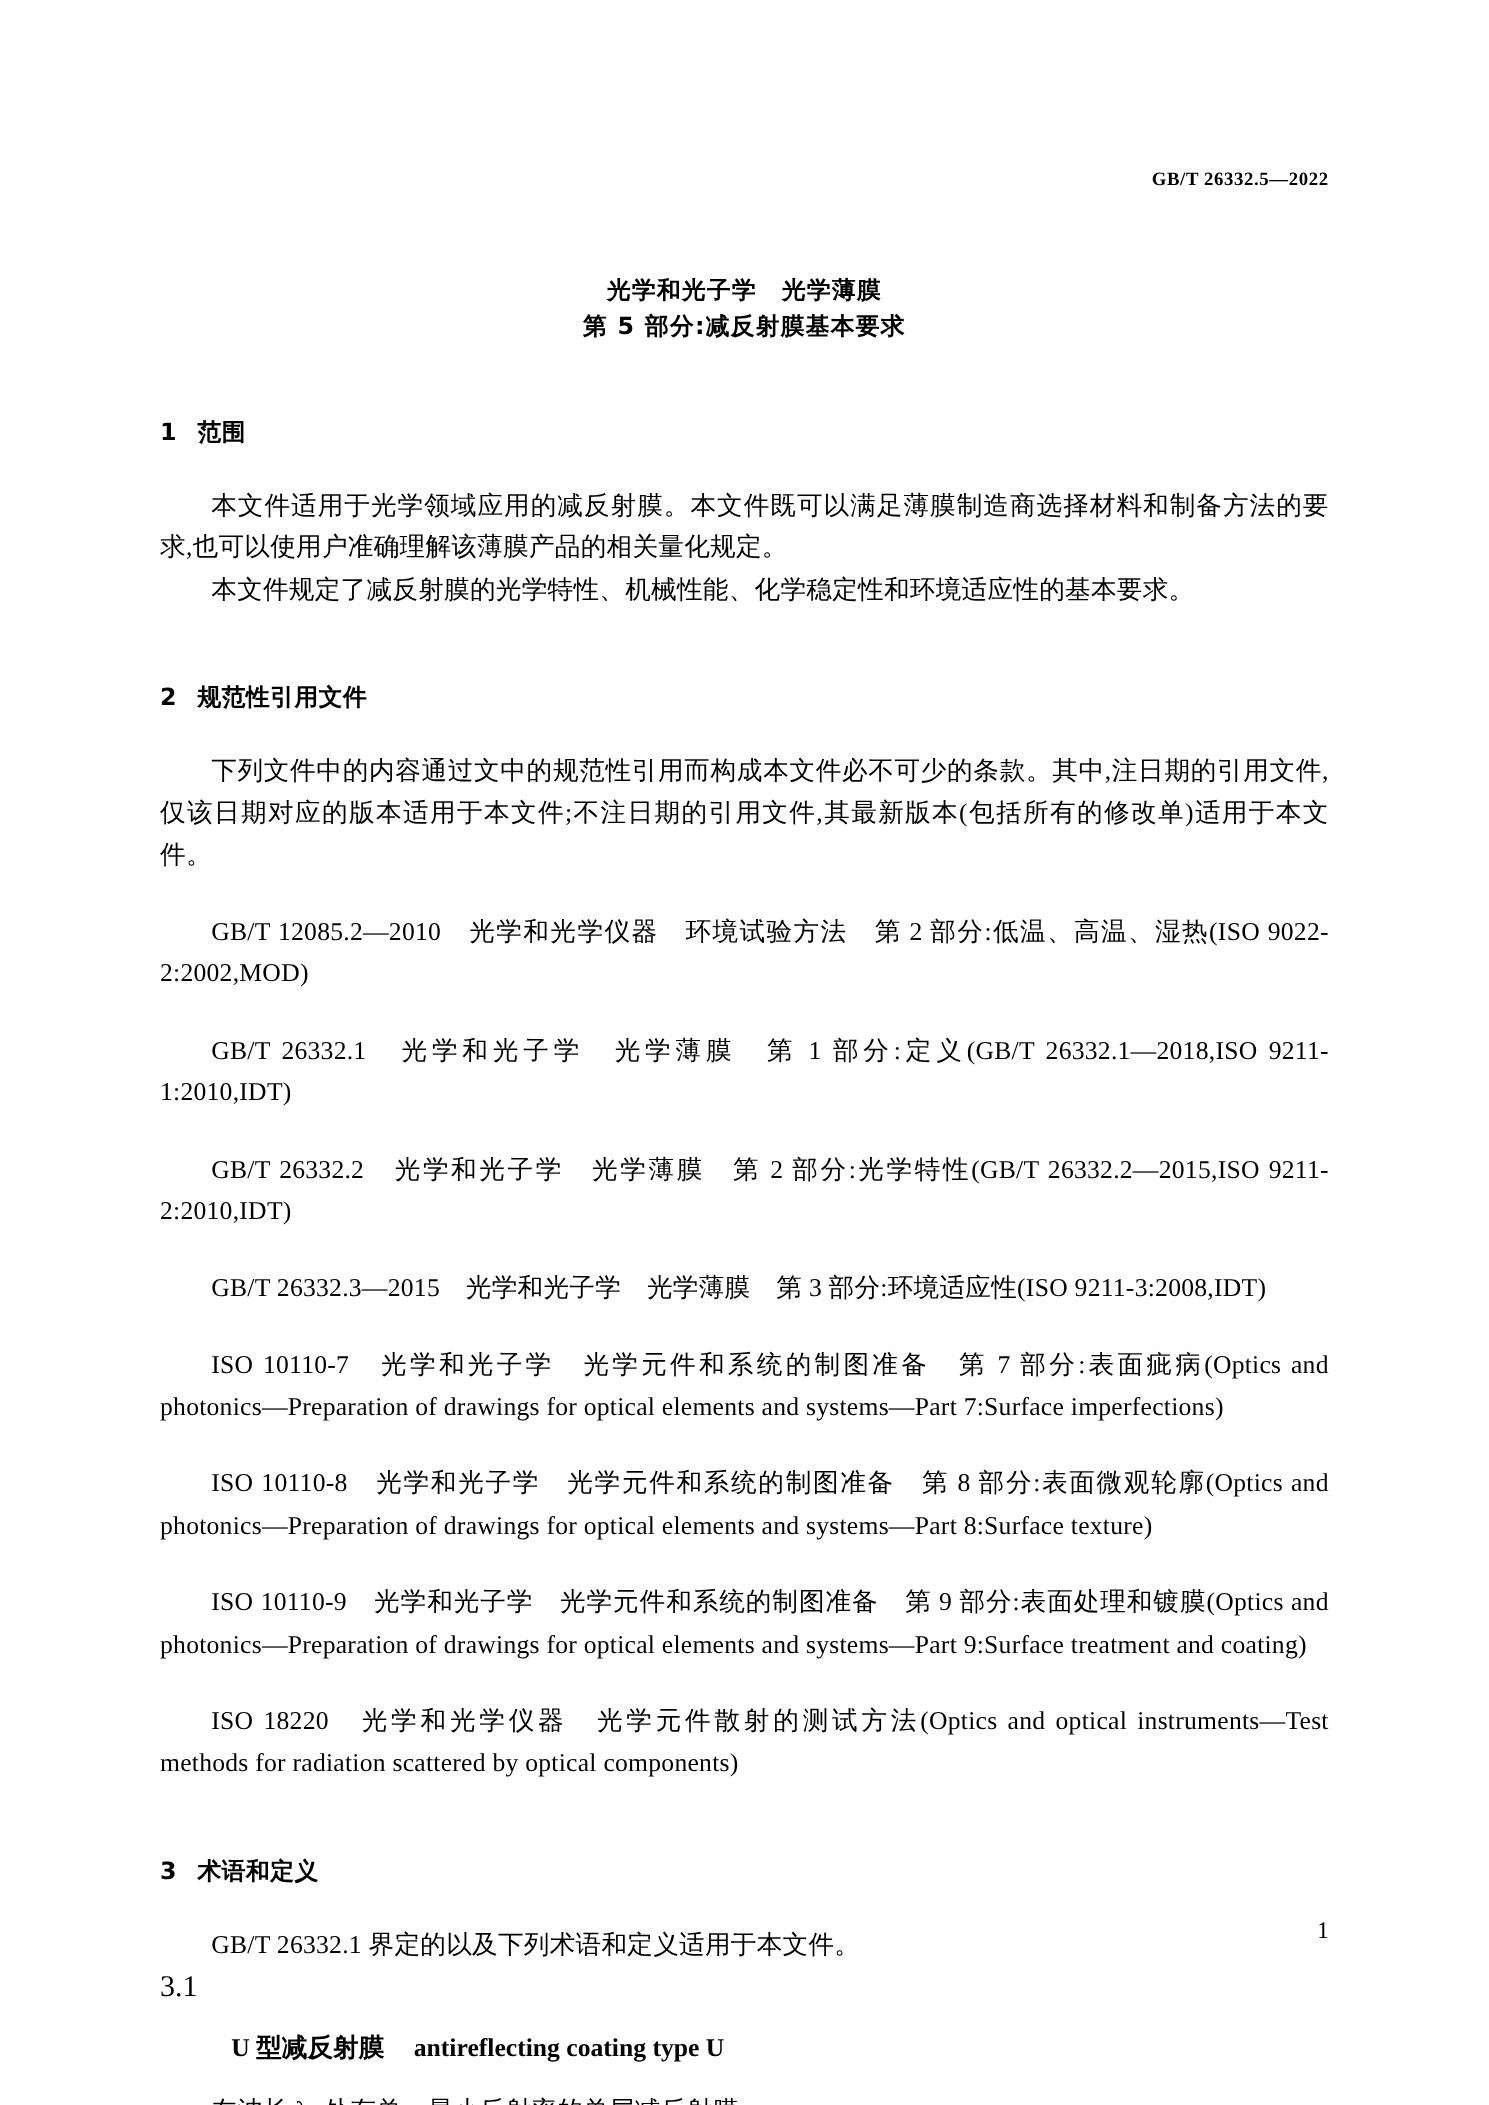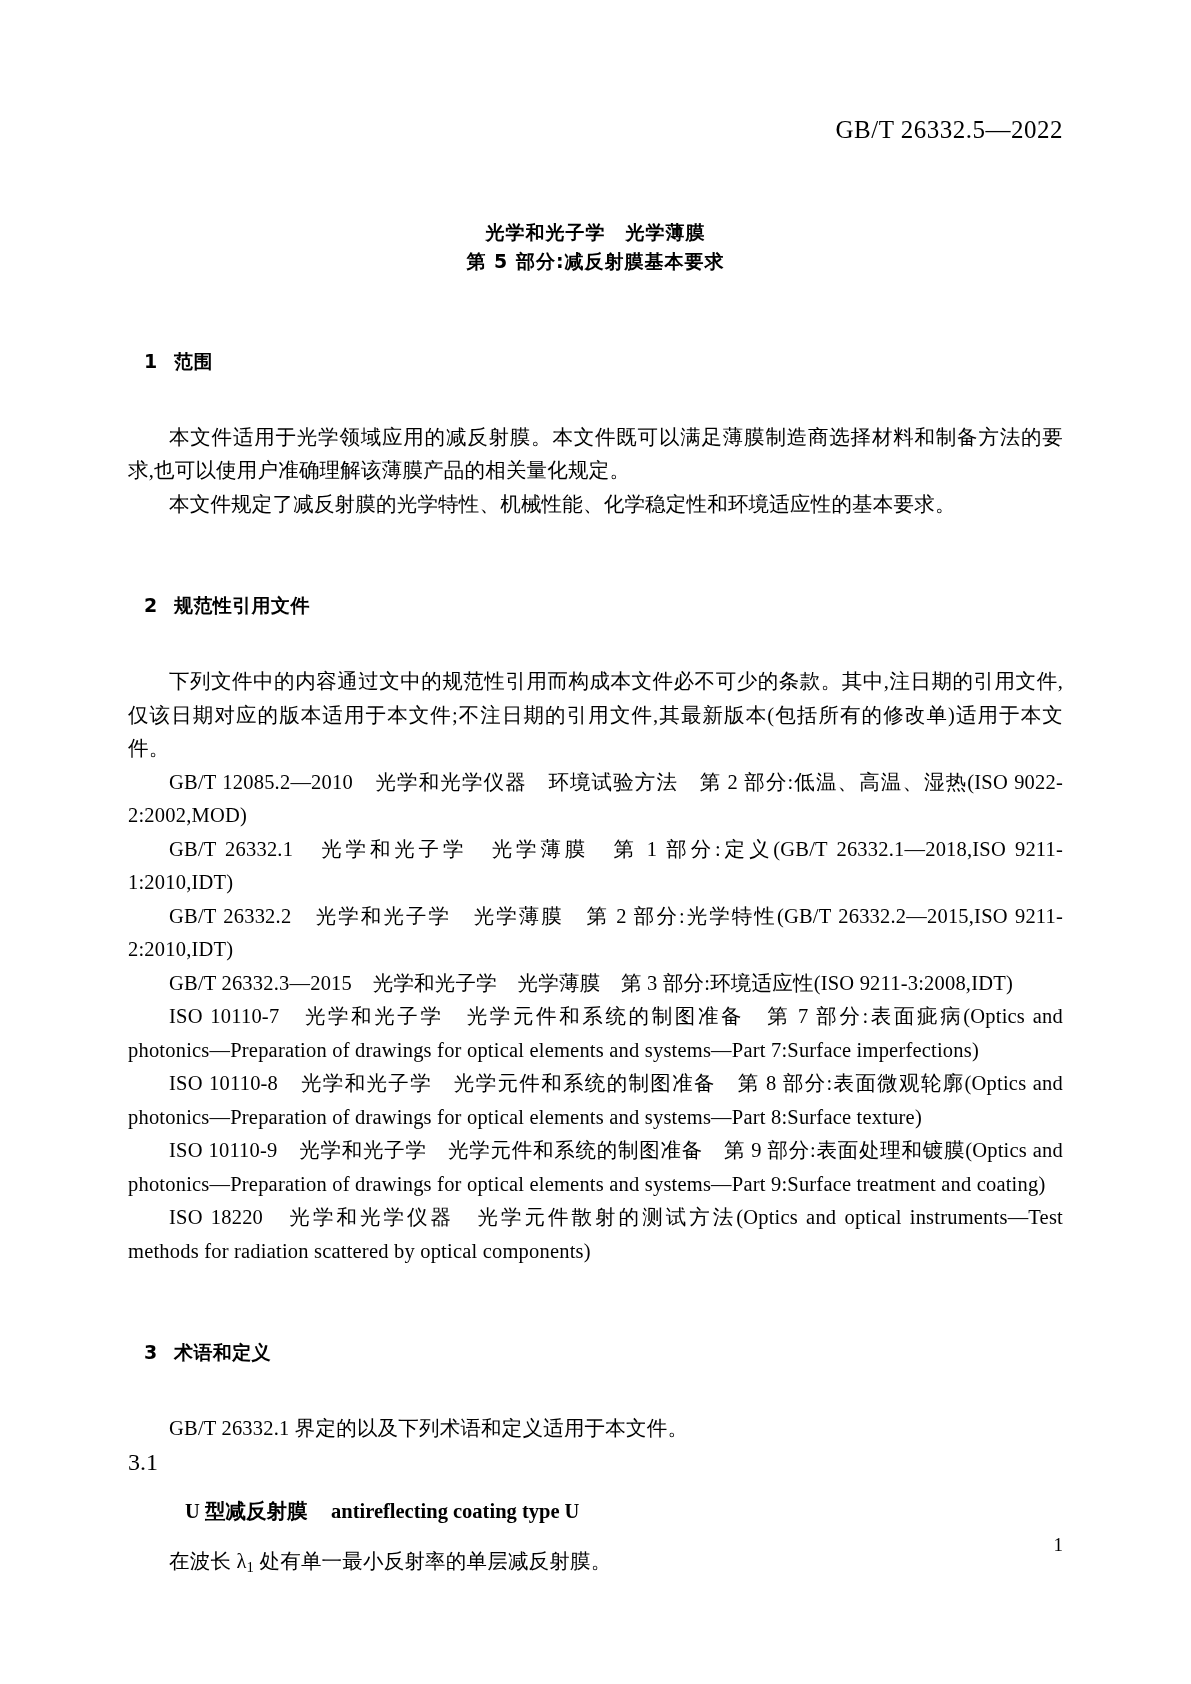--- a/index.html
+++ b/index.html
@@ -16,25 +16,25 @@
     width: 1191px;
     height: 1684px;
     margin: 0 auto;
     background: #ffffff;
     overflow: hidden;
     box-sizing: border-box;
   }
   
   .running-header {
     position: absolute;
-    top: 116px;
+    top: 136px;
     right: 128px;
     font-family: "Liberation Serif", "DejaVu Serif", serif;
-    font-size: 25px;
-    font-weight: normal;
+    font-size: 15px;
+    font-weight: bold;
     letter-spacing: 0.5px;
     white-space: nowrap;
   }
   
   .content {
     position: absolute;
     left: 128px;
     top: 200px;
     width: 935px;
   }
@@ -51,21 +51,21 @@
   .doc-title .line2 {
     display: block;
     letter-spacing: 1px;
   }
   
   .clause-head {
     font-family: "DejaVu Sans", "Liberation Sans", sans-serif;
     font-weight: bold;
     font-size: 19px;
     letter-spacing: 0.4px;
-    margin: 16px;
+    margin: 0;
     white-space: nowrap;
   }
   .clause-head .num {
     display: inline-block;
     min-width: 30px;
   }
   
   .sp-before-h { height: 56px; }
   .sp-after-h  { height: 30px; }
 
@@ -73,21 +73,21 @@
   p.body {
     font-family: "Liberation Serif", "DejaVu Serif", serif;
     font-size: 20.5px;
     line-height: 33.5px;
     margin: 0;
     text-align: justify;
     text-justify: inter-ideograph;
     letter-spacing: 0.2px;
   }
   p.indent { text-indent: 2em; }
-  p.hang  { text-indent: 2em; }
+  p.hang  { text-indent: 2em; margin-top: 28px; }
 
   
   .term-num {
     font-family: "Liberation Serif", "DejaVu Serif", serif;
     font-size: 24px;
     line-height: 33.5px;
     margin: 0;
   }
   .term-name {
     font-family: "Liberation Serif", "DejaVu Serif", serif;

